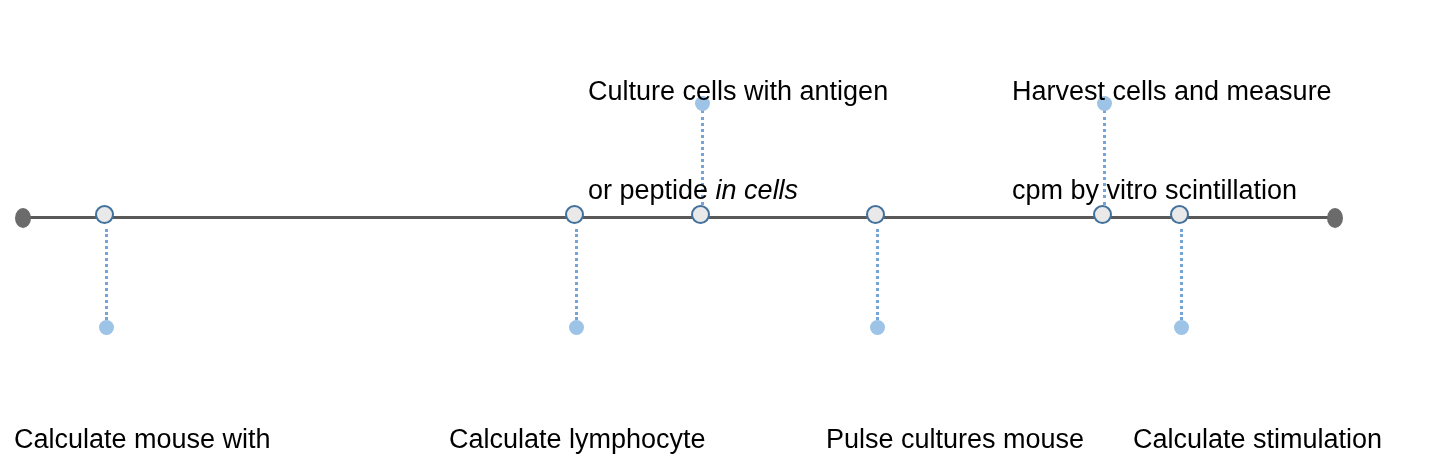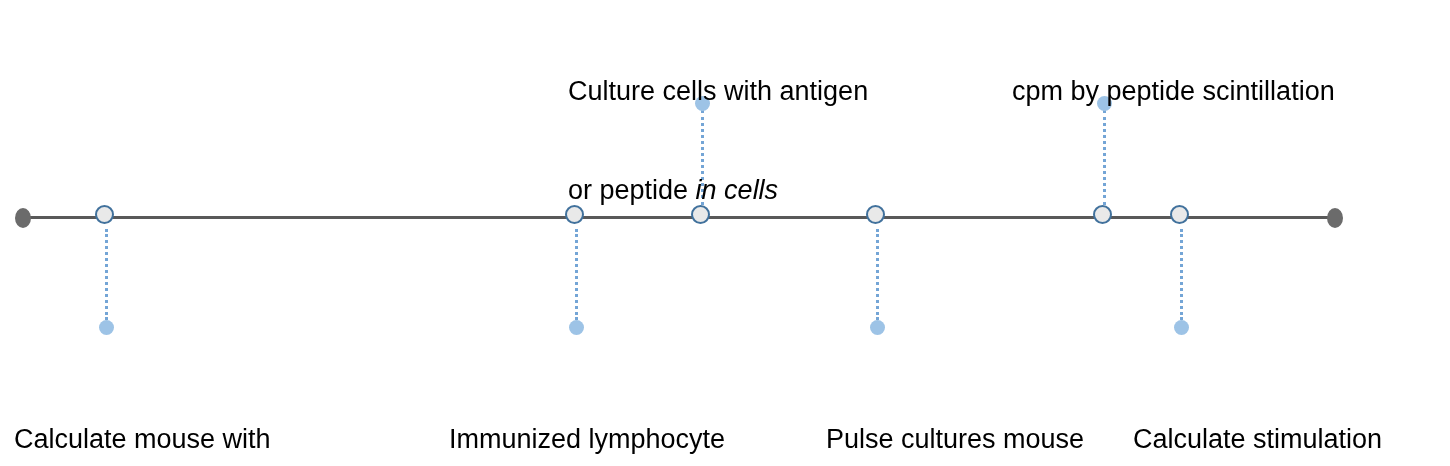--- a/index.html
+++ b/index.html
@@ -86,46 +86,47 @@
   <div class="dot below" style="left:99px"></div>
   <div class="label below" style="left:14px">
     <div>Calculate mouse with</div>
     
   </div>
 
   <div class="node" style="left:565px"></div>
   <div class="leader below" style="left:575px"></div>
   <div class="dot below" style="left:569px"></div>
   <div class="label below" style="left:449px">
-    <div>Immunized lymphocyte</div>
+    <div>Calculate lymphocyte</div>
     
     
   </div>
 
   <div class="node" style="left:691px"></div>
   <div class="leader above" style="left:701px"></div>
   <div class="dot above" style="left:695px"></div>
-  <div class="label above" style="left:568px">
+  <div class="label above" style="left:588px">
     <div>Culture cells with antigen</div>
     <div><span>or peptide </span><i>in cells</i></div>
   </div>
 
   <div class="node" style="left:866px"></div>
   <div class="leader below" style="left:876px"></div>
   <div class="dot below" style="left:870px"></div>
   <div class="label below" style="left:826px">
     <div>Pulse cultures mouse</div>
     
   </div>
 
   <div class="node" style="left:1093px"></div>
   <div class="leader above" style="left:1103px"></div>
   <div class="dot above" style="left:1097px"></div>
   <div class="label above" style="left:1012px">
-    <div>cpm by peptide scintillation</div>
+    <div>Harvest cells and measure</div>
+    <div>cpm by vitro scintillation</div>
   </div>
 
   <div class="node" style="left:1170px"></div>
   <div class="leader below" style="left:1180px"></div>
   <div class="dot below" style="left:1174px"></div>
   <div class="label below" style="left:1133px">
     <div>Calculate stimulation</div>
     
   </div>
 

